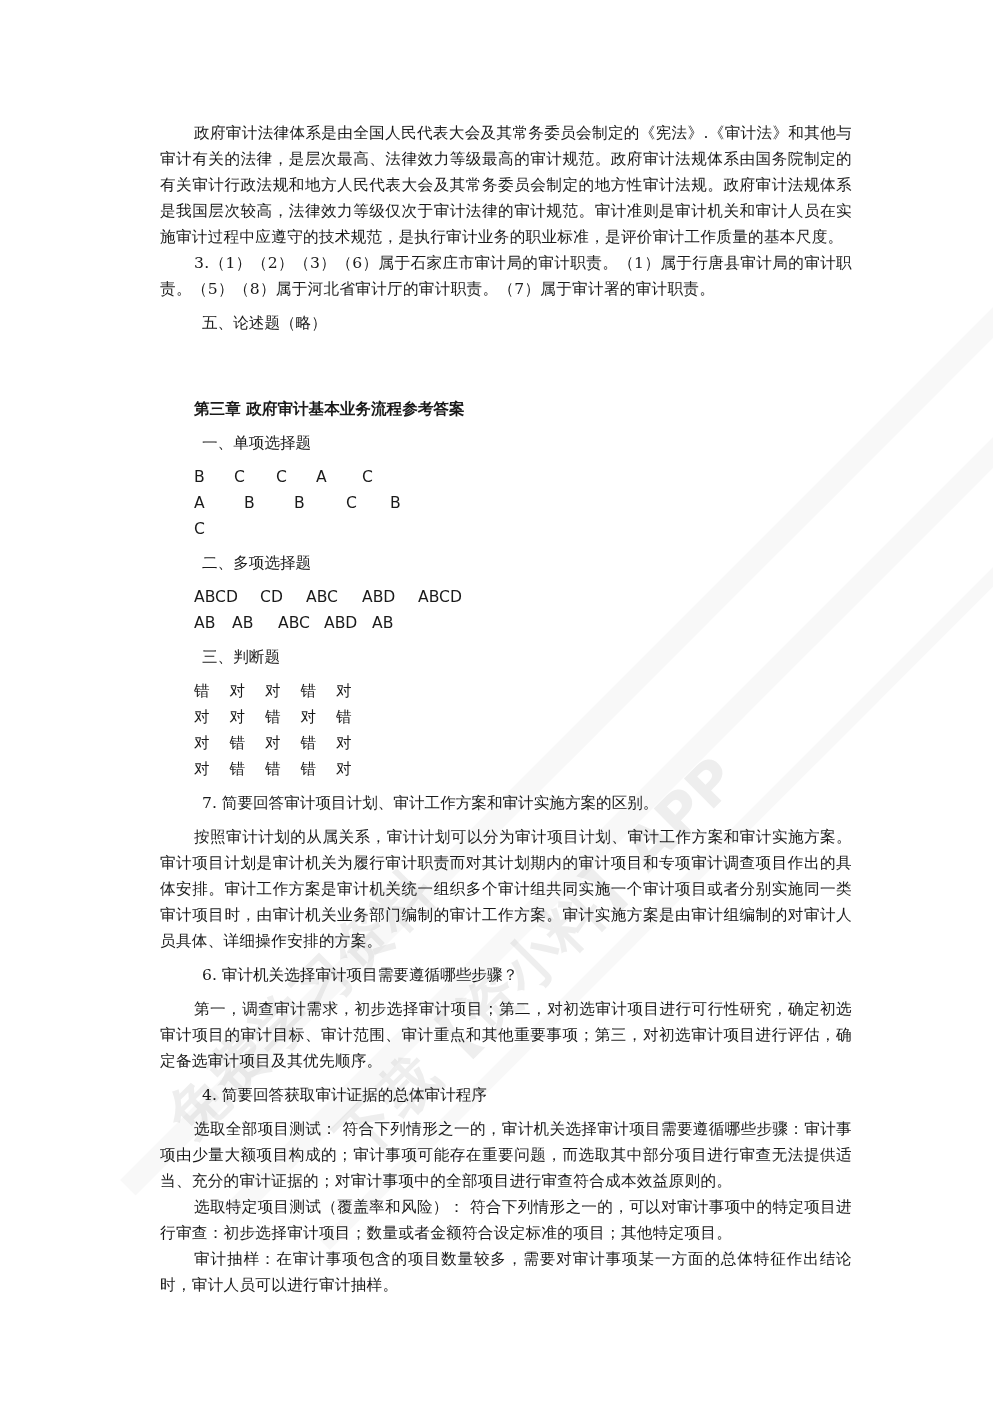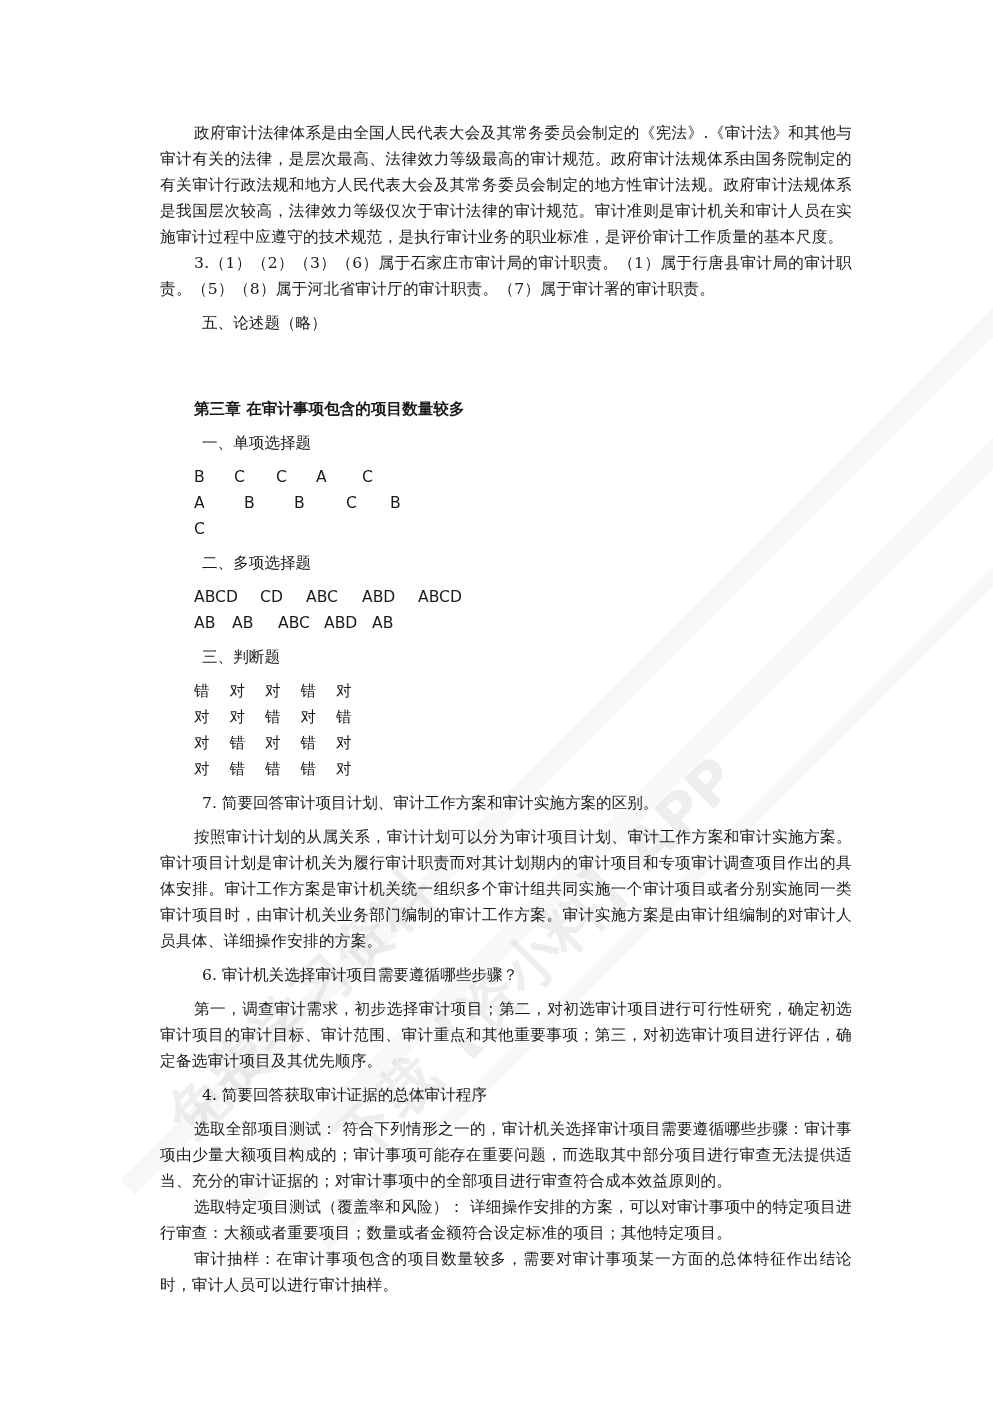--- a/index.html
+++ b/index.html
@@ -44,21 +44,21 @@
 <div class="watermark2" style="left:320px; top:1120px;">下载【资小料】APP</div>
 
 <div class="page">
 
   <p class="p">政府审计法律体系是由全国人民代表大会及其常务委员会制定的《宪法》.《审计法》和其他与审计有关的法律，是层次最高、法律效力等级最高的审计规范。政府审计法规体系由国务院制定的有关审计行政法规和地方人民代表大会及其常务委员会制定的地方性审计法规。政府审计法规体系是我国层次较高，法律效力等级仅次于审计法律的审计规范。审计准则是审计机关和审计人员在实施审计过程中应遵守的技术规范，是执行审计业务的职业标准，是评价审计工作质量的基本尺度。</p>
   <p class="p sans-num">3.（1）（2）（3）（6）属于石家庄市审计局的审计职责。（1）属于行唐县审计局的审计职责。（5）（8）属于河北省审计厅的审计职责。（7）属于审计署的审计职责。</p>
   <p class="line">五、论述题（略）</p>
 
   <div class="spacer"></div>
 
-  <p class="heading">第三章  在审计事项包含的项目数量较多</p>
+  <p class="heading">第三章  政府审计基本业务流程参考答案</p>
 
   <p class="line">一、单项选择题</p>
   <div class="ans-row">
     <span style="width:40px">B</span>
     <span style="width:42px">C</span>
     <span style="width:40px">C</span>
     <span style="width:46px">A</span>
     <span style="width:40px">C</span>
   </div>
   <div class="ans-row">
@@ -120,16 +120,16 @@
 
 
   <p class="line">7. 简要回答审计项目计划、审计工作方案和审计实施方案的区别。</p>
   <p class="p">按照审计计划的从属关系，审计计划可以分为审计项目计划、审计工作方案和审计实施方案。审计项目计划是审计机关为履行审计职责而对其计划期内的审计项目和专项审计调查项目作出的具体安排。审计工作方案是审计机关统一组织多个审计组共同实施一个审计项目或者分别实施同一类审计项目时，由审计机关业务部门编制的审计工作方案。审计实施方案是由审计组编制的对审计人员具体、详细操作安排的方案。</p>
 
   <p class="line">6. 审计机关选择审计项目需要遵循哪些步骤？</p>
   <p class="p">第一，调查审计需求，初步选择审计项目；第二，对初选审计项目进行可行性研究，确定初选审计项目的审计目标、审计范围、审计重点和其他重要事项；第三，对初选审计项目进行评估，确定备选审计项目及其优先顺序。</p>
 
   <p class="line">4. 简要回答获取审计证据的总体审计程序</p>
   <p class="p">选取全部项目测试：  符合下列情形之一的，审计机关选择审计项目需要遵循哪些步骤：审计事项由少量大额项目构成的；审计事项可能存在重要问题，而选取其中部分项目进行审查无法提供适当、充分的审计证据的；对审计事项中的全部项目进行审查符合成本效益原则的。</p>
-  <p class="p">选取特定项目测试（覆盖率和风险）：  详细操作安排的方案，可以对审计事项中的特定项目进行审查：大额或者重要项目；数量或者金额符合设定标准的项目；其他特定项目。</p>
+  <p class="p">选取特定项目测试（覆盖率和风险）：  符合下列情形之一的，可以对审计事项中的特定项目进行审查：初步选择审计项目；数量或者金额符合设定标准的项目；其他特定项目。</p>
   <p class="p">审计抽样：在审计事项包含的项目数量较多，需要对审计事项某一方面的总体特征作出结论时，审计人员可以进行审计抽样。</p>
 
 </div>
 
 </body></html>

